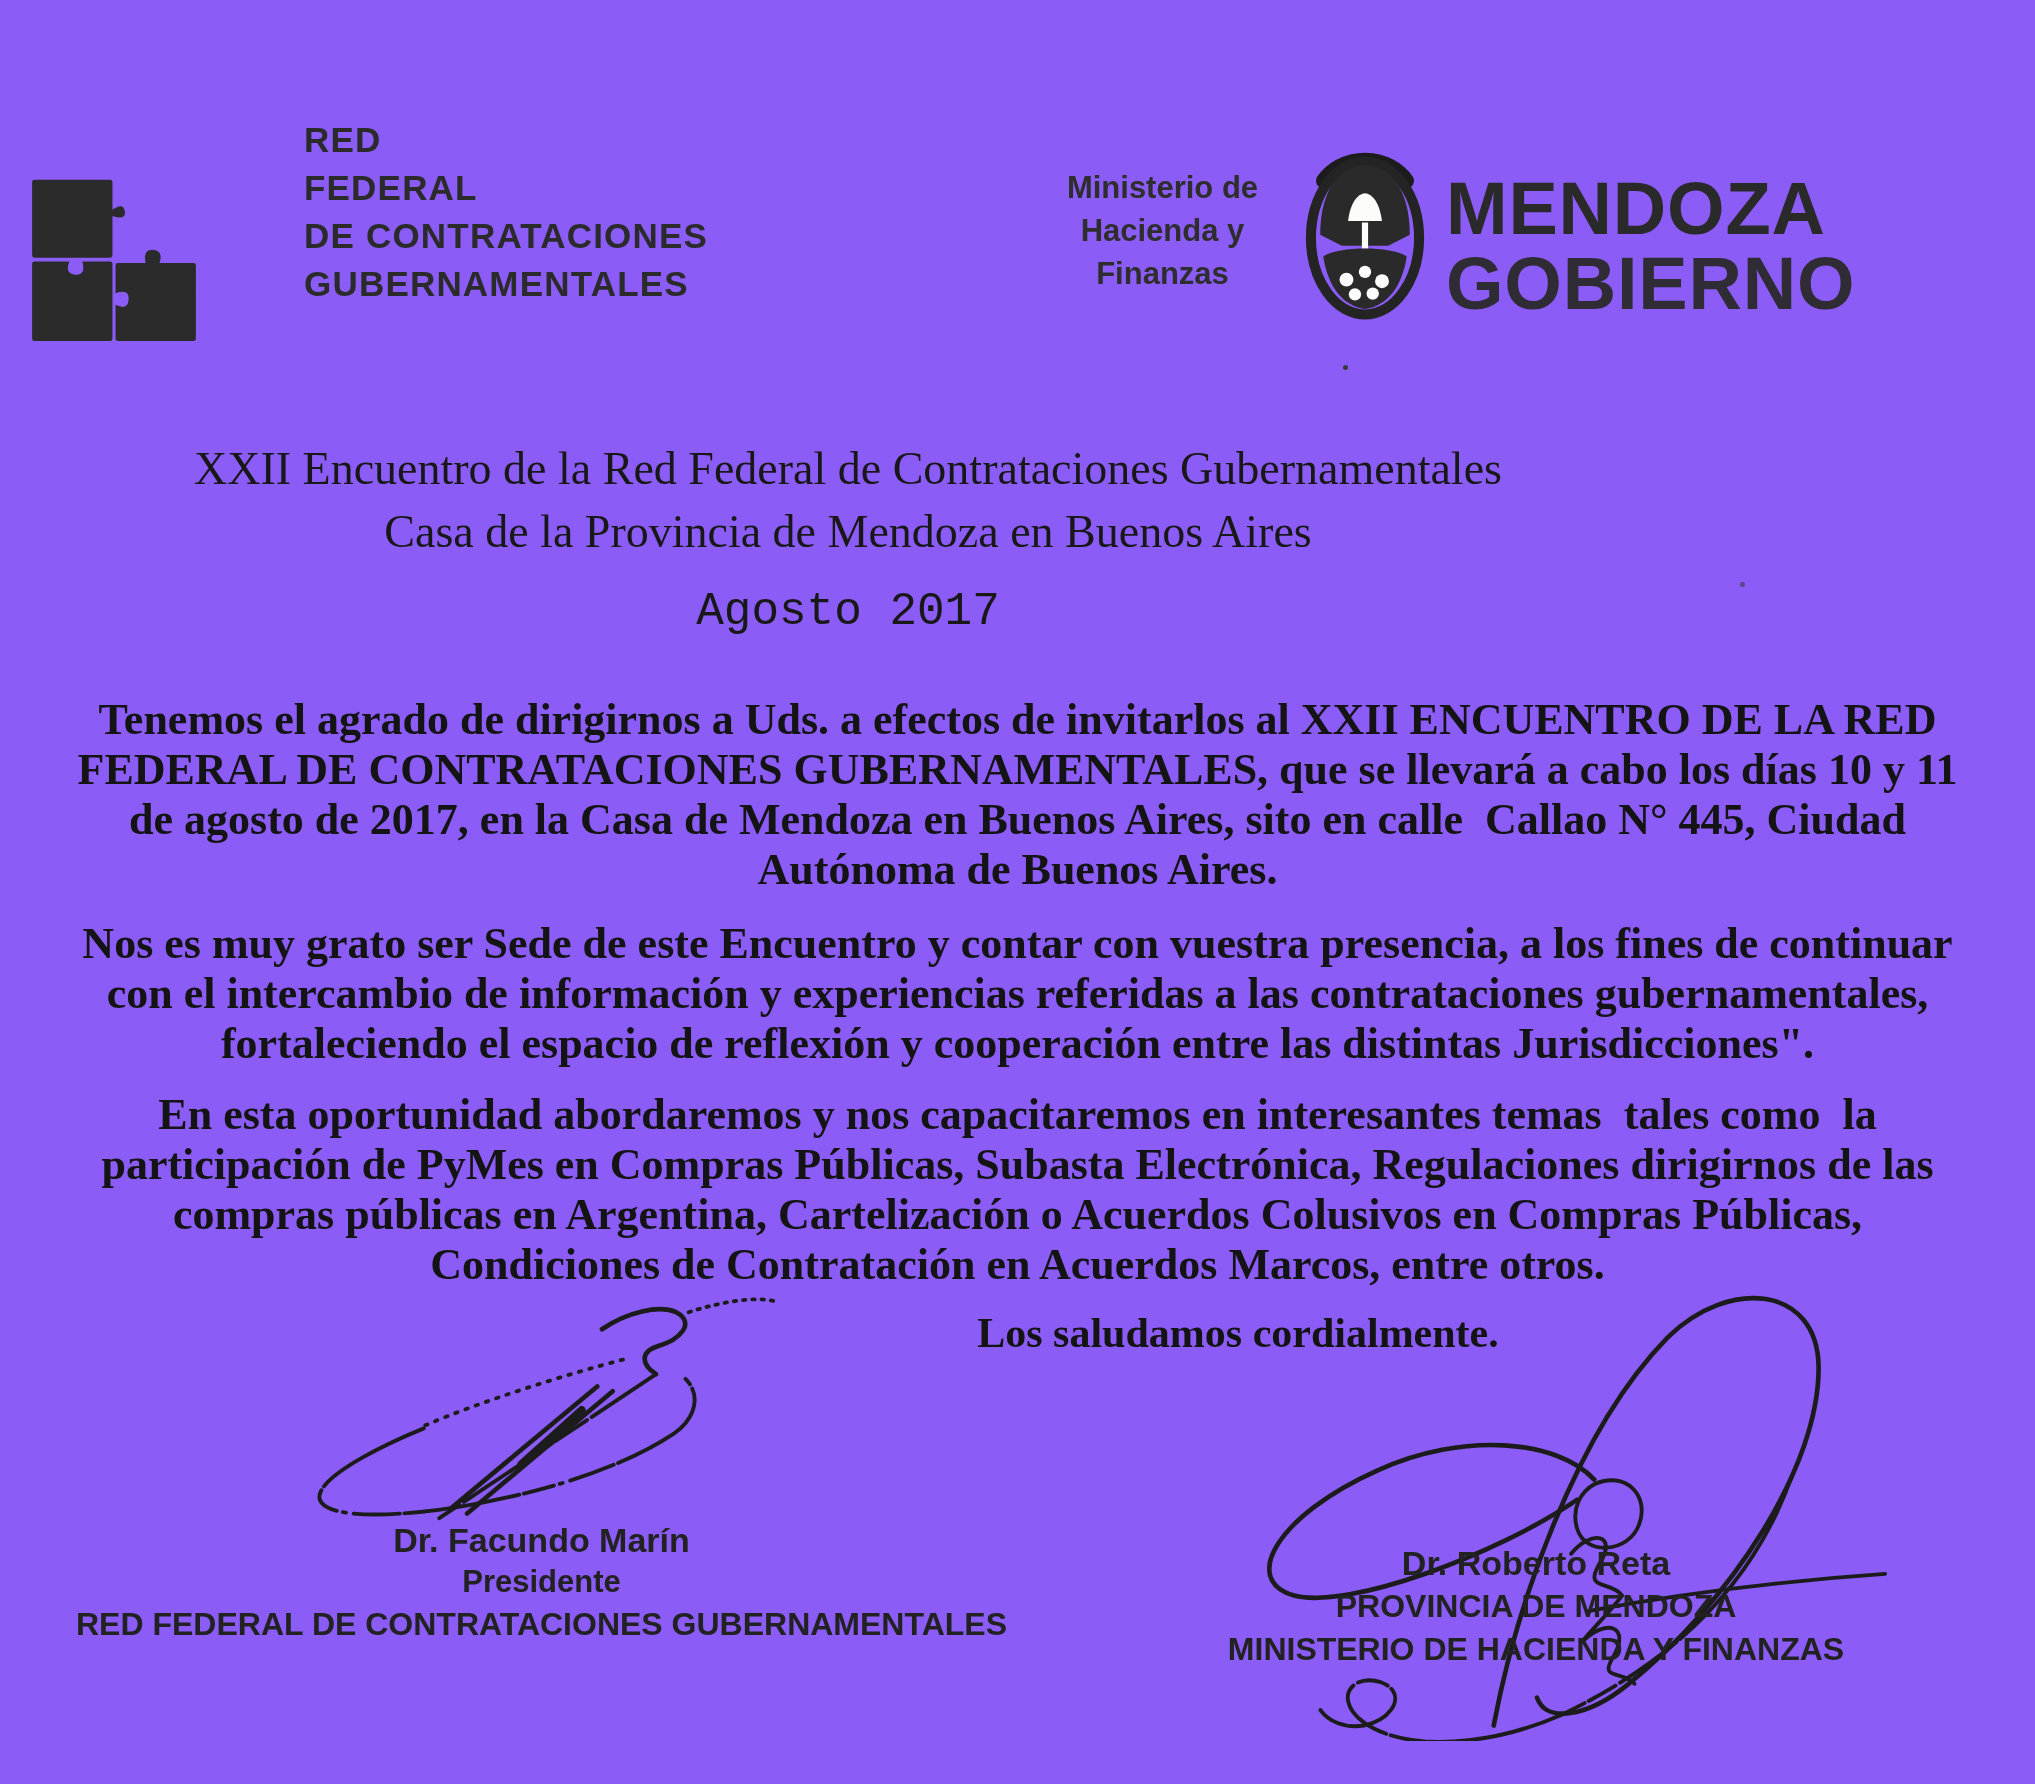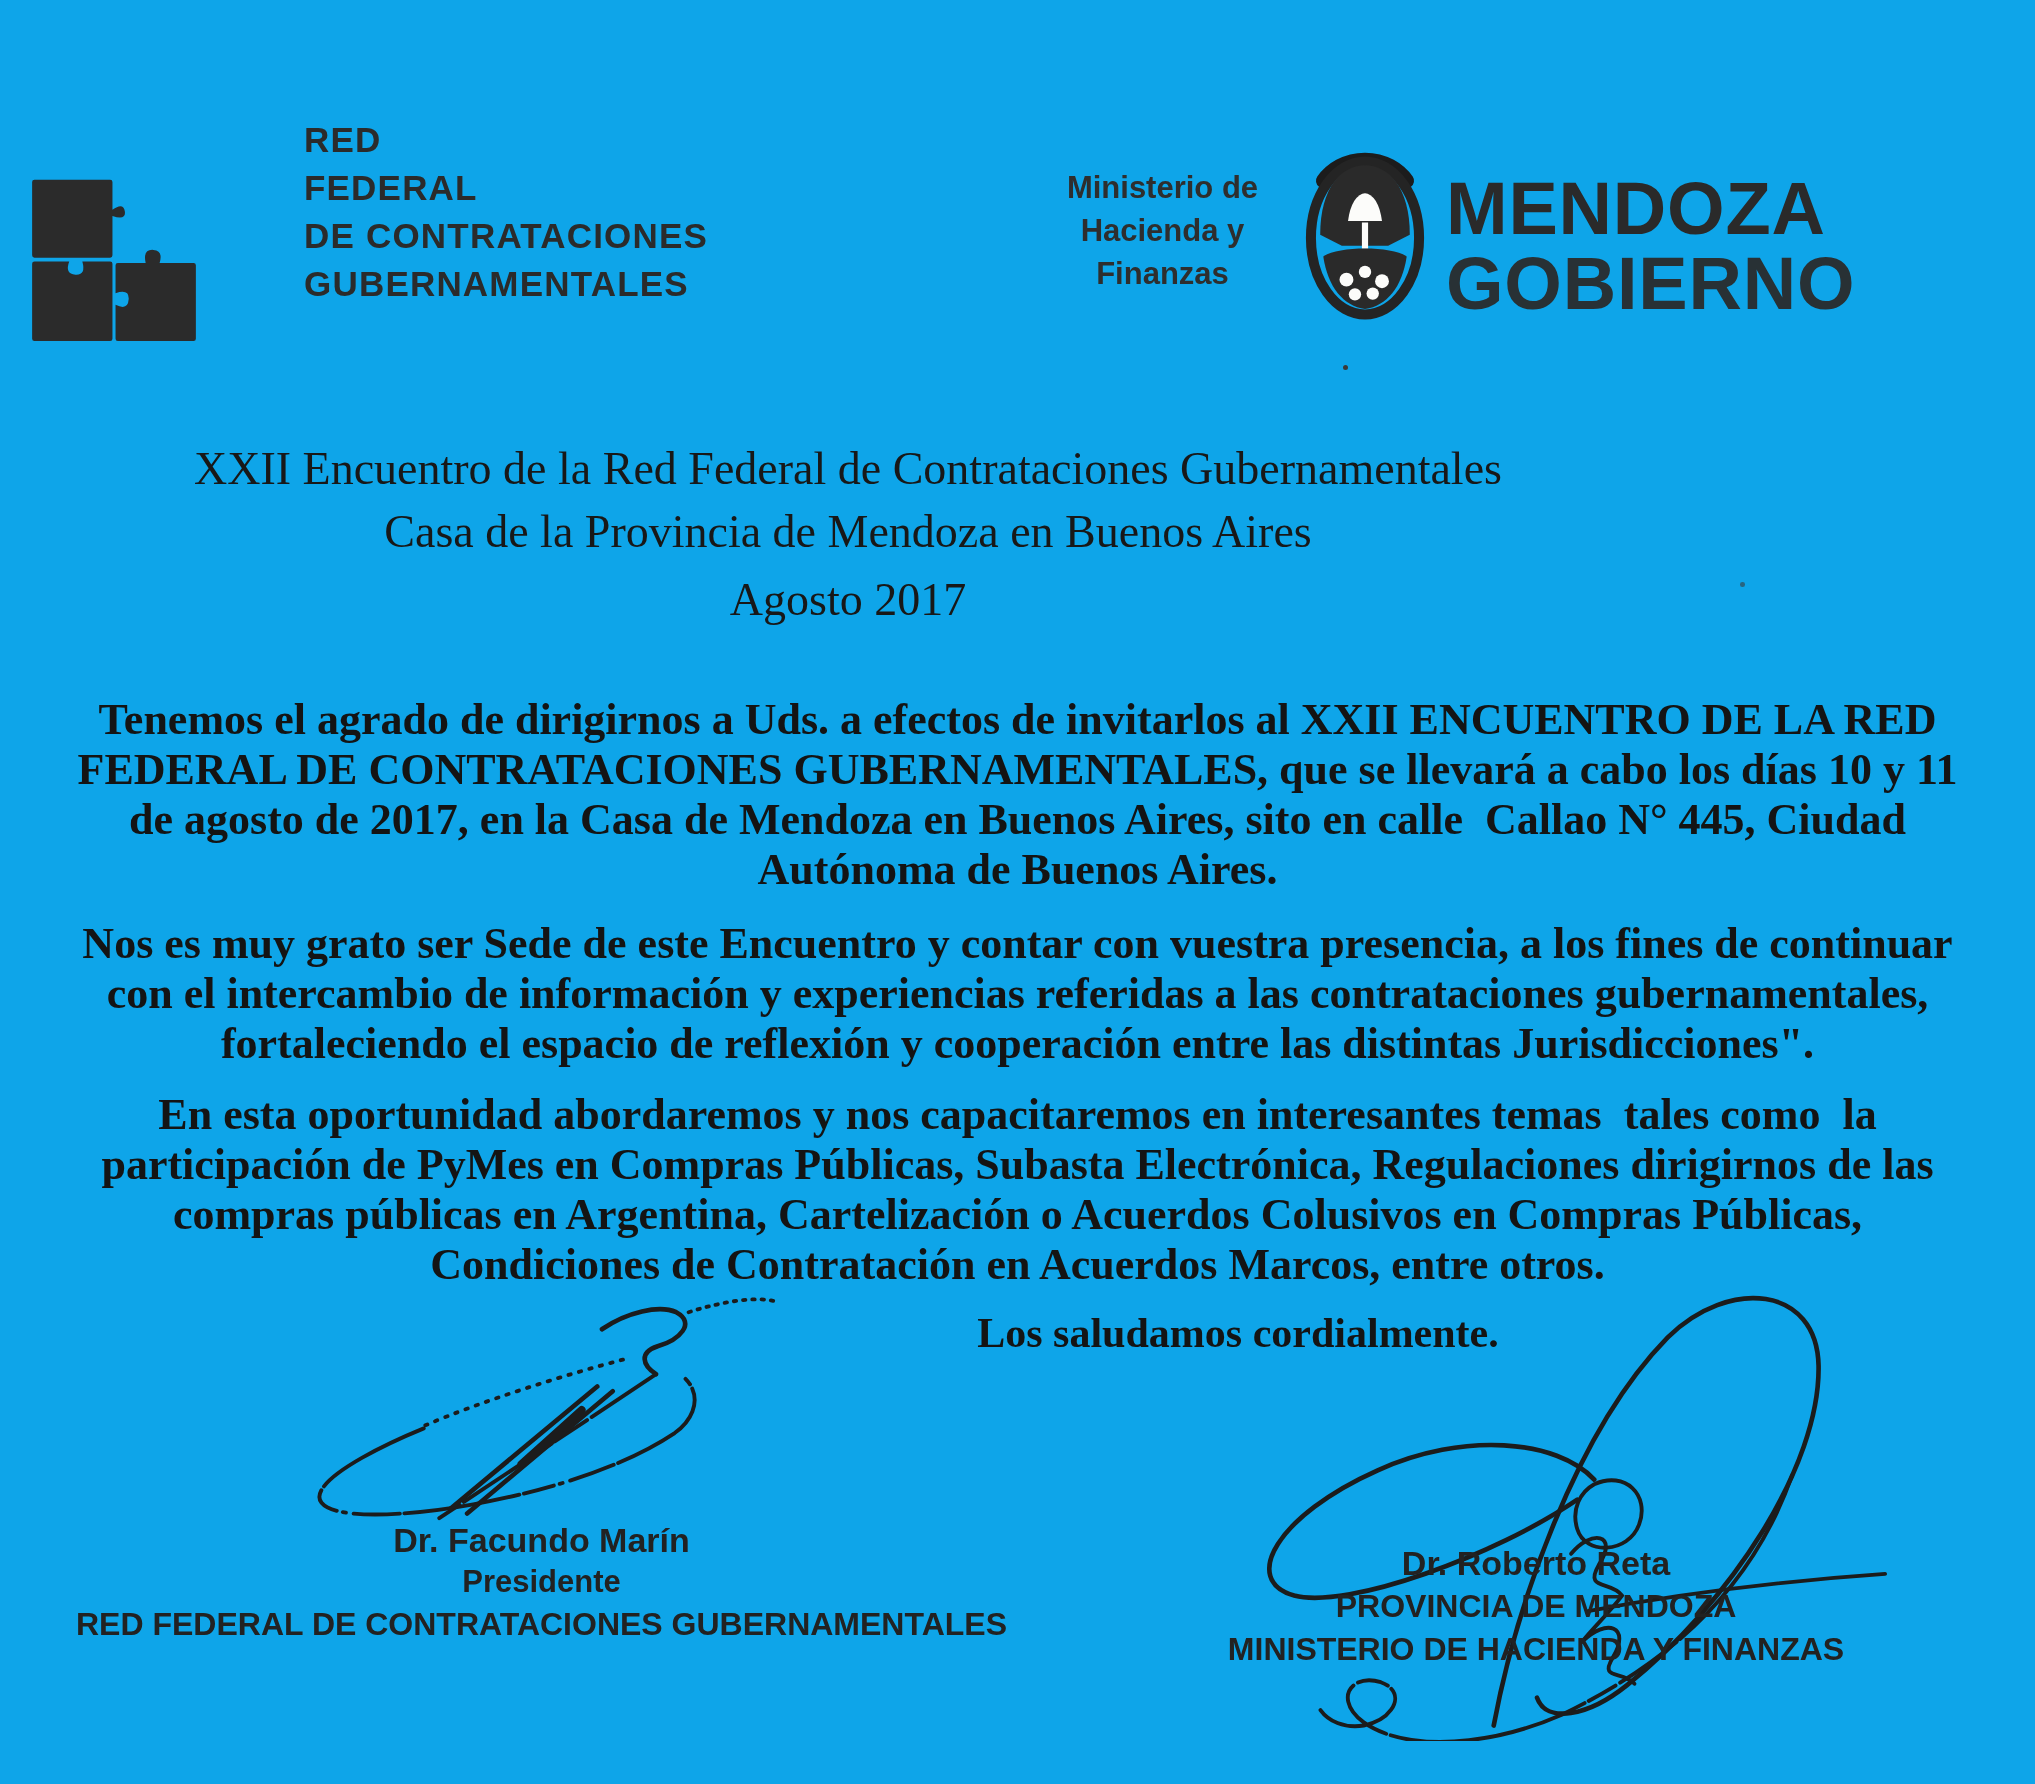--- a/index.html
+++ b/index.html
@@ -1,19 +1,19 @@
 <!DOCTYPE html>
 <html style="font-size:12.4px"><head>
 <meta charset="utf-8">
 <style>
   html,body{margin:0;padding:0;background:#e8e8e6;}
   .page{
     position:relative;
     width:2035px;height:1785px;
-    background:#0ea5e9;
+    background:#8b5cf6;
     overflow:hidden;
     font-family:"Liberation Serif","DejaVu Serif",serif;
     color:#1d1d1d;
   }
   .abs{position:absolute;}
 
   
   .org-name{
     left:304px;top:116px;
     font-family:"Liberation Sans","DejaVu Sans",sans-serif;
@@ -32,21 +32,21 @@
     font-weight:700;color:#2a2a2a;
     font-size:74px;line-height:75px;letter-spacing:0.8px;
   }
   .wordmark .wm2{font-weight:700;opacity:.94;}
 
   
   .title{
     left:0;top:437px;width:1696px;text-align:center;
     font-size:46px;line-height:63px;font-weight:400;color:#181818;
   }
-  .title .t3{margin-top:5px;}
+  .title .t3{margin-top:18px;font-family:Liberation Mono, monospace;}
 
   
   .para{
     left:23px;top:0;width:1989px;text-align:center;
     font-weight:700;font-size:44px;line-height:50px;color:#141414;
   }
   .para div{white-space:pre-wrap;}
   .p1{top:695px;}
   .p2{top:919px;}
   .p3{top:1090px;text-align:center;}

